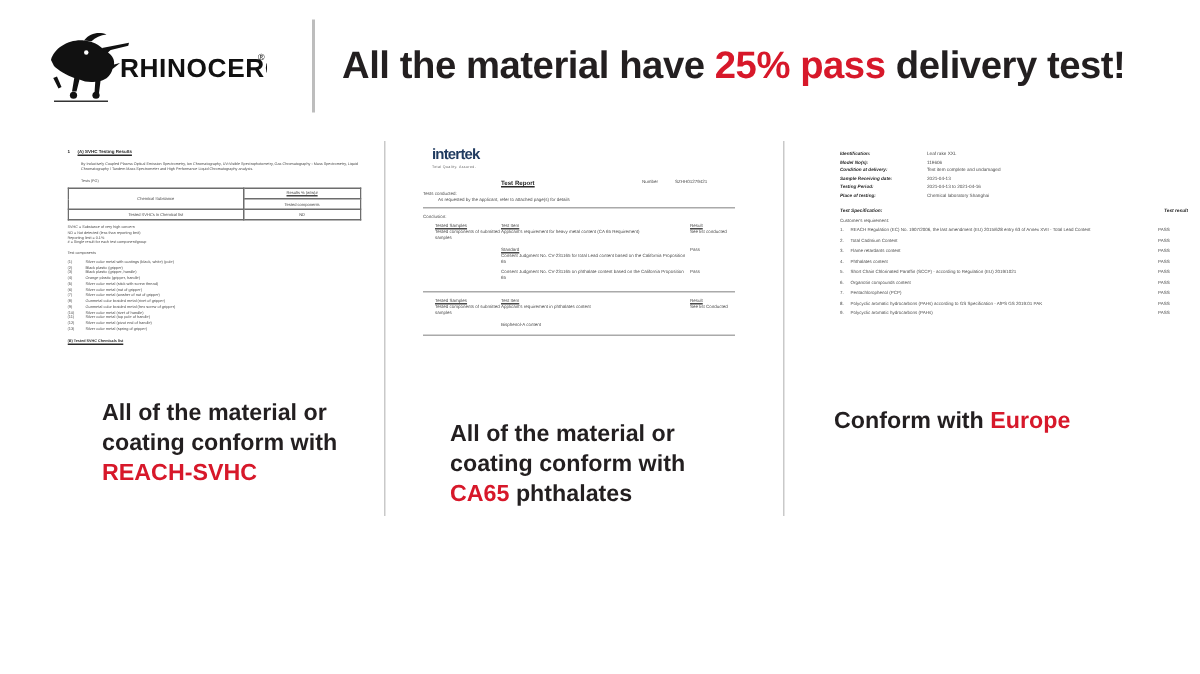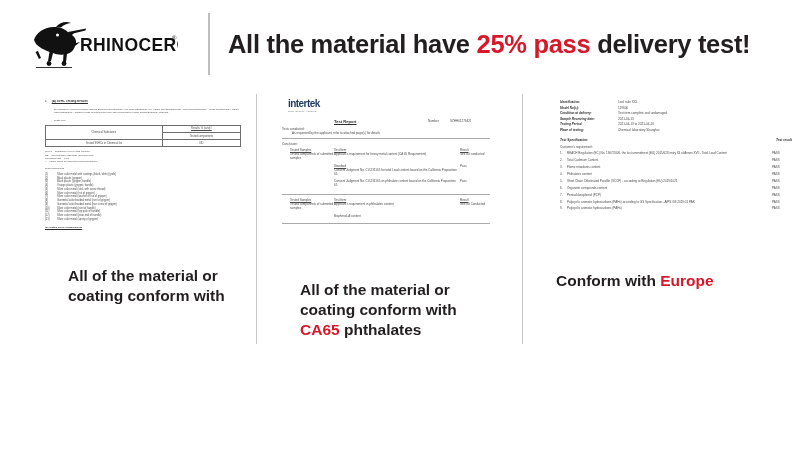--- a/index.html
+++ b/index.html
@@ -472,20 +472,21 @@
           <span class="res">PASS</span>
         </div>
     </div>
   </div>
 </div>
 
 <div class="claims">
   <div class="claim claim1">
     <span>All of the material or</span><br>
     <span>coating conform with</span><br>
+    <span class="red">REACH-SVHC</span>
   </div>
 
   <div class="claim claim2">
     <span>All of the material or</span><br>
     <span>coating conform with</span><br>
     <span class="red">CA65</span><span> phthalates</span>
   </div>
 
   <div class="claim claim3">
     <span>Conform with </span><span class="red">Europe</span><br>

